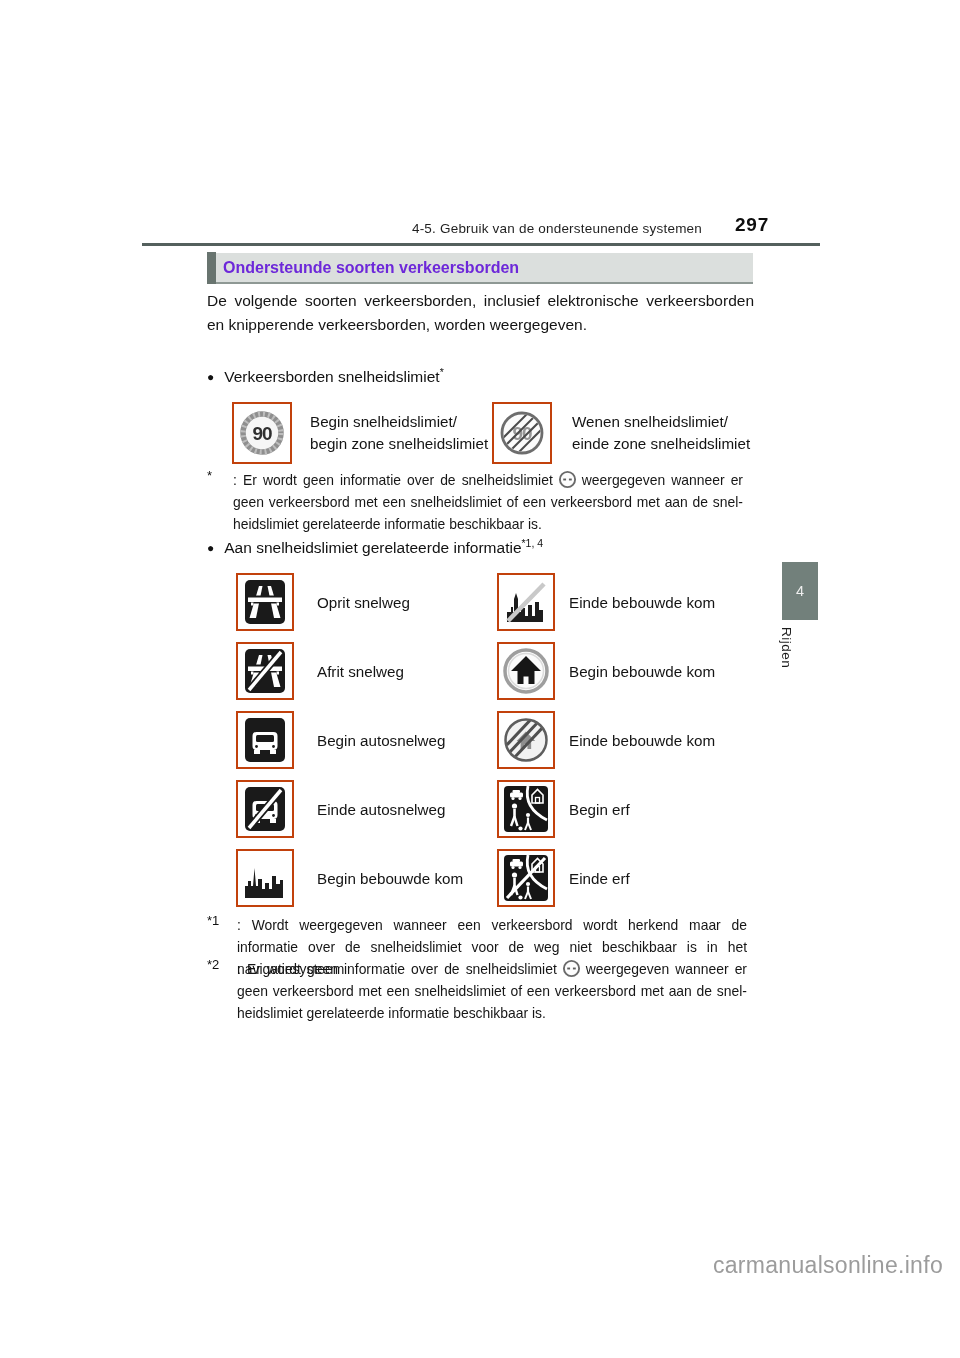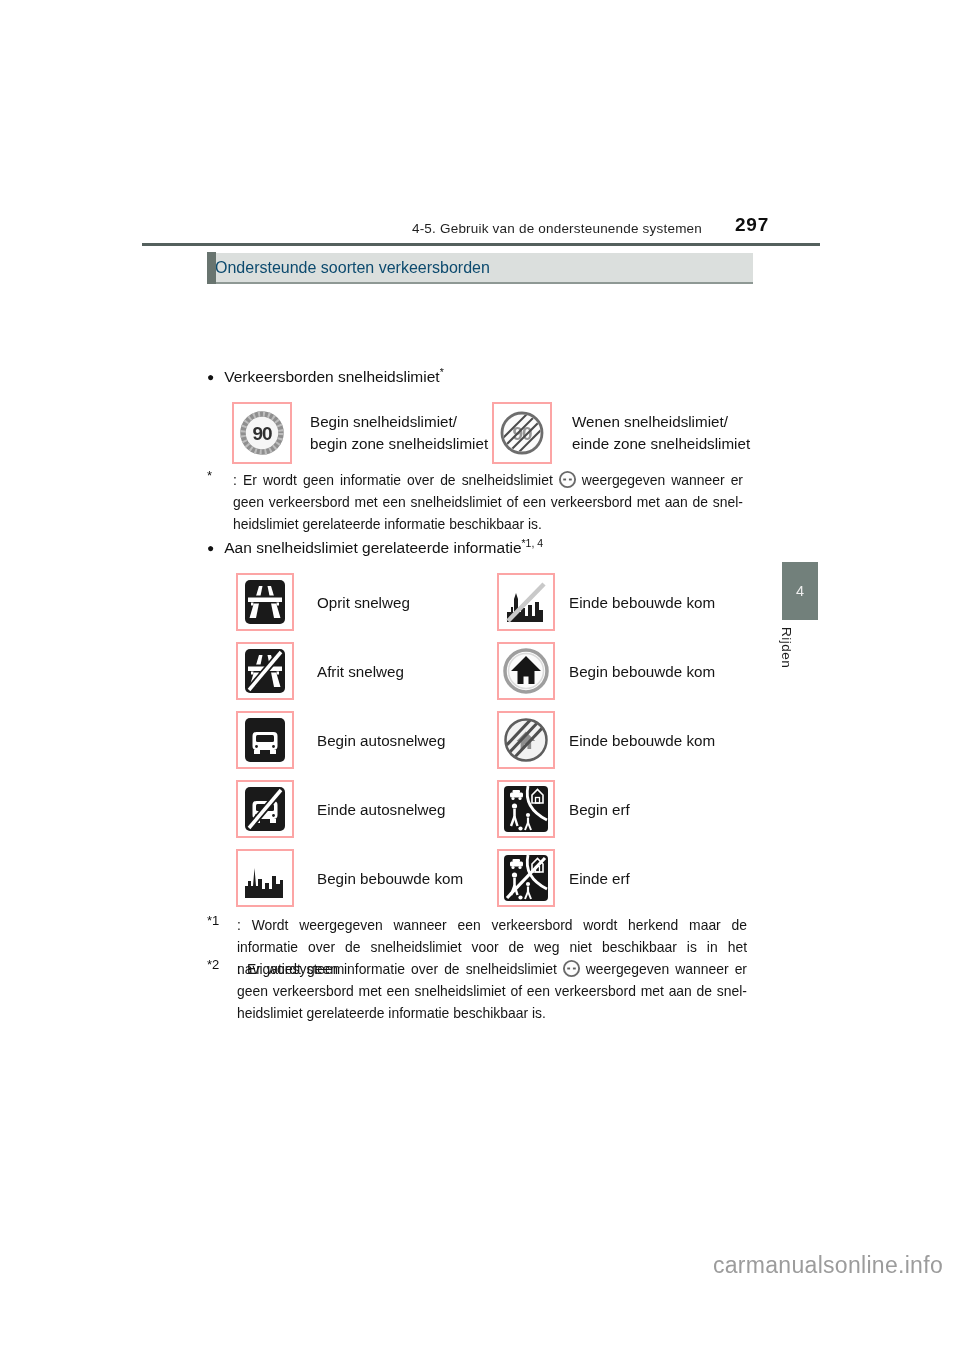--- a/index.html
+++ b/index.html
@@ -6,30 +6,30 @@
   .page{position:relative;width:960px;height:1276px;background:#ffffff;overflow:hidden;
         font-family:"Liberation Sans", sans-serif;color:#161616;}
   .abs{position:absolute;}
 
   .breadcrumb{left:142px;top:221px;width:560px;text-align:right;font-size:13.5px;color:#1f1f1f;letter-spacing:.2px;}
   .page-number{left:735px;top:214px;font-size:19px;font-weight:bold;letter-spacing:.8px;color:#0e0e0e;}
   .top-rule{left:142px;top:243px;width:678px;height:3px;background:#54605d;}
 
   .section-bar{left:207px;top:253px;width:546px;height:31px;background:#dbdfdd;border-bottom:2px solid #8e9894;box-sizing:border-box;display:flex;align-items:center;}
   .section-accent{position:absolute;left:0;top:-1px;width:9px;height:32px;background:#68746f;}
-  .section-title{margin-left:8px;font-size:16px;font-weight:normal;color:#0c4a6e;}
+  .section-title{margin-left:16px;font-size:16px;font-weight:bold;color:#6d28d9;}
 
   .intro{left:207px;top:289px;width:547px;font-size:15.5px;line-height:23.5px;text-align:justify;color:#141414;}
   .note{left:222px;top:336px;width:532px;font-size:13.8px;line-height:17.8px;text-align:justify;color:#1a1a1a;}
 
   .bullet{display:flex;align-items:baseline;gap:10px;font-size:15.5px;color:#111;white-space:nowrap;}
   .glyph{font-size:12px;transform:translateY(-1px);}
   sup{font-size:10.5px;}
 
-  .sign-box{position:absolute;width:58px;height:58px;background:#fff;border:2px solid #fca5a5;box-sizing:border-box;display:flex;align-items:center;justify-content:center;}
+  .sign-box{position:absolute;width:58px;height:58px;background:#fff;border:2px solid #c2410c;box-sizing:border-box;display:flex;align-items:center;justify-content:center;}
   .sign-box.speed{width:60px;height:62px;}
   .sign-label{position:absolute;font-size:15.2px;color:#141414;white-space:nowrap;line-height:21.5px;}
 
   .fnote{position:absolute;text-align:justify;color:#161616;font-size:13.9px;line-height:22px;box-sizing:border-box;}
   .fnote .marker{position:absolute;left:0;top:-4px;font-size:13px;color:#111;}
   .inline-ico{vertical-align:-4px;margin:0 5px;}
 
   .chapter-tab{left:782px;top:562px;width:36px;height:58px;background:#72807b;color:#efefef;
                display:flex;align-items:center;justify-content:center;font-size:14.5px;}
   .chapter-vert{left:779px;top:627px;writing-mode:vertical-rl;font-size:13.5px;letter-spacing:.5px;color:#1c1c1c;}
@@ -43,20 +43,21 @@
 
   <div class="abs breadcrumb">4-5. Gebruik van de ondersteunende systemen</div>
   <div class="abs page-number">297</div>
   <div class="abs top-rule"></div>
 
   <div class="abs section-bar">
     <div class="section-accent"></div>
     <div class="section-title">Ondersteunde soorten verkeersborden</div>
   </div>
 
+  <div class="abs intro">De volgende soorten verkeersborden, inclusief elektronische verkeersborden en knipperende verkeersborden, worden weergegeven.</div>
 
   <div class="abs bullet" style="left:207px;top:366px;">
     <span class="glyph">●</span>
     <span><span>Verkeersborden snelheidslimiet</span><sup>*</sup></span>
   </div>
 
   <div class="sign-box speed" style="left:232px;top:402px;">
     <svg width="48" height="48" viewBox="0 0 48 48">
       <circle cx="24" cy="24" r="19" fill="#f6f6f6" stroke="#8f8f8f" stroke-width="5.5"></circle>
       <circle cx="24" cy="24" r="19" fill="none" stroke="#bdbdbd" stroke-width="5.5" stroke-dasharray="2 3"></circle>

